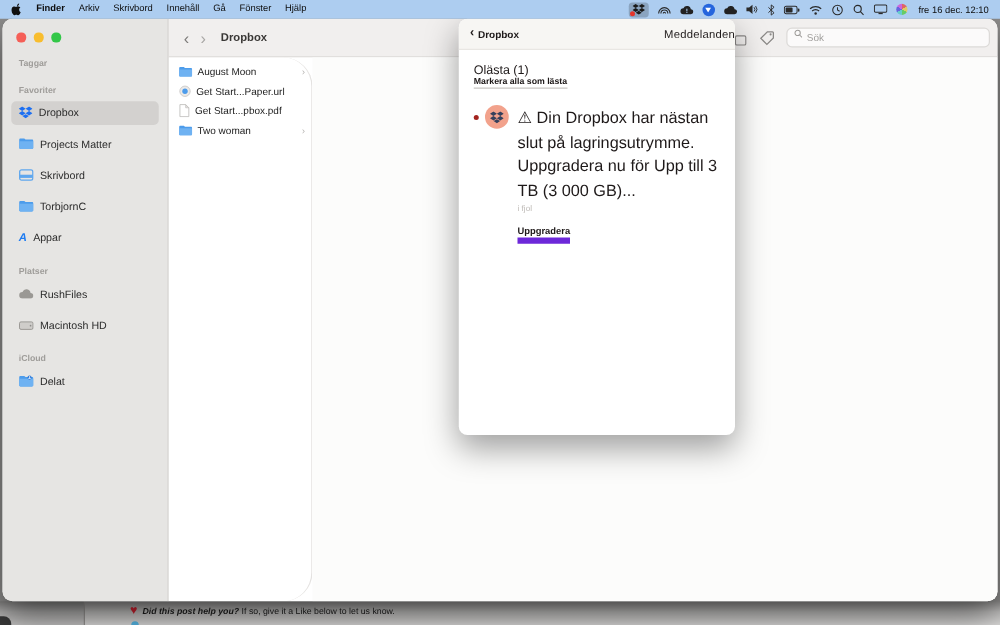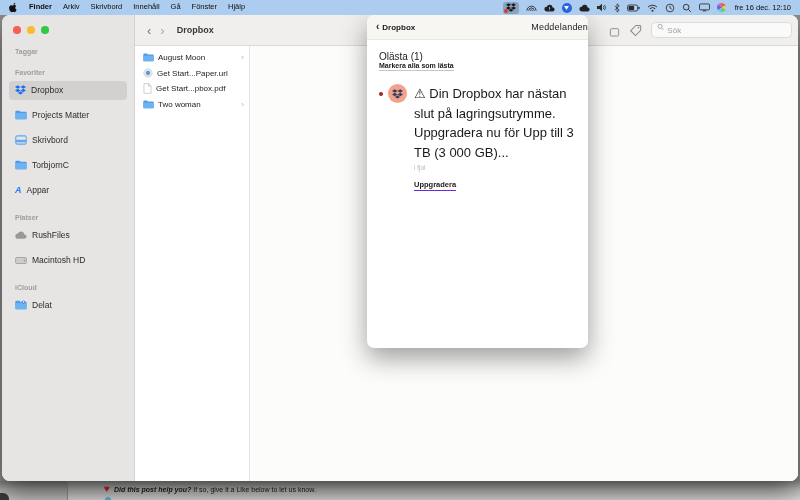--- a/index.html
+++ b/index.html
@@ -37,28 +37,28 @@
   .a-glyph { color:#1f7cf1; font-weight:700; font-size:9px; font-style:italic; }
 
   .main { flex:1; display:flex; flex-direction:column; min-width:0; }
   .toolbar { height:31px; background:#f1efee; border-bottom:1px solid #dcdad8; display:flex; align-items:center;
              padding:0 6px 0 12px; gap:9px; }
   .nav-ch { font-size:13px; line-height:1; color:#7d7b79; cursor:default; }
   .nav-ch.fwd { color:#a9a7a5; }
   .win-title { font-size:9px; font-weight:700; color:#3a3836; margin-left:3px; }
   .tb-spacer { flex:1; }
   .tb-ic { color:#7d7b79; display:flex; align-items:center; }
-  .search { width:141px; height:16px; background:#fbfafa; border:1px solid #dcdad8; border-radius:4.5px;
+  .search { width:163px; height:16px; background:#fbfafa; border:1px solid #dcdad8; border-radius:4.5px;
             display:flex; gap:3px; padding:0 5px; }
   .search input { border:none; outline:none; background:transparent; width:100%; font-size:8px; color:#555;
                   font-family:"Liberation Sans",sans-serif; }
   .search input::placeholder { color:#a2a09e; }
 
   .columns { flex:1; display:flex; background:#fff; }
-  .col1 { width:115px; flex-shrink:0; border-right:1px solid #e4e2e0; padding-top:4px; }
+  .col1 { width:115px; flex-shrink:0; border-right:1px solid #e4e2e0; padding-top:4px;border-radius:23px; }
   .file-row { display:flex; align-items:center; gap:4px; height:15.5px; padding:0 5px 0 8px; font-size:8px; color:#222; }
   .file-row .chev { margin-left:auto; color:#b8b6b4; font-size:8px; }
   .col2 { flex:1; background:#fcfcfb; }
 
   
   .panel { position:absolute; left:367px; top:15px; width:221px; height:333px; background:#fff; border-radius:7px;
            box-shadow:0 10px 26px rgba(0,0,0,.38); z-index:30; overflow:hidden; color:#1e1919; }
   .p-head { height:25px; background:#f7f6f3; border-bottom:1px solid #e9e7e3; display:flex; align-items:center;
             padding:0 9px; position:relative; }
   .p-back { font-size:8px; font-weight:700; display:flex; align-items:center; gap:3px; cursor:default; }
@@ -69,21 +69,21 @@
   .unread { font-size:10px; }
   .markall { font-size:7px; font-weight:700; border-bottom:1px solid #c8c5c2; padding-bottom:1px; cursor:default; }
   .notif { display:flex; gap:5px; }
   .udot { width:4px; height:4px; border-radius:50%; background:#a3241f; margin-top:8px; flex-shrink:0; }
   .avatar { width:19px; height:19px; border-radius:50%; background:#f2a28c; display:flex; align-items:center;
             justify-content:center; flex-shrink:0; }
   .n-body { flex:1; min-width:0; padding-left:2px; }
   .n-text { font-size:13px; line-height:1.5; }
   .n-time { font-size:6.5px; color:#bdb9b5; margin-top:2px; }
   .n-action { display:inline-block; font-size:7.5px; font-weight:700; margin-top:9px;
-              border-bottom:1px solid #6d28d9; padding-bottom:1px; cursor:default; }
+              border-bottom:5px solid #6d28d9; padding-bottom:1px; cursor:default; }
 
   
   .bottom { position:absolute; left:0; top:481px; width:800px; height:19px;
             background:linear-gradient(180deg,#908f8e 0%,#c3c2c1 45%,#dddcdb 100%); z-index:1; }
   .bottom .left-pane { position:absolute; left:0; top:0; width:68px; height:19px;
             background:rgba(0,0,0,.10); border-right:1px solid #969492; }
   .post-line { position:absolute; left:104px; top:3px; display:flex; align-items:center; gap:4px;
                font-size:7px; color:#1c1c1c; white-space:nowrap; }
   .heart { color:#cf2130; font-size:10px; line-height:1; }
   .post-bold { font-weight:700; font-style:italic; }

